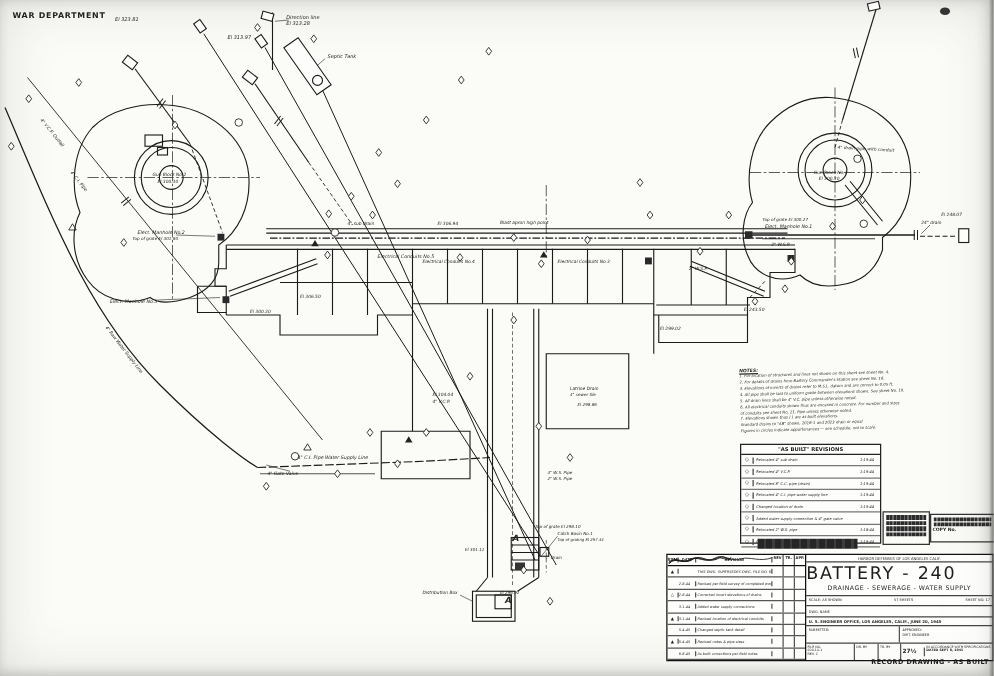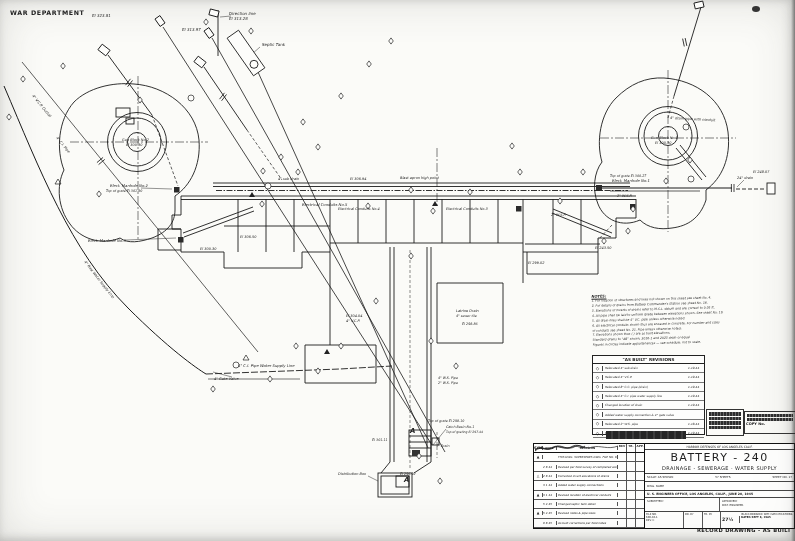--- a/index.html
+++ b/index.html
@@ -33,21 +33,21 @@
   .tb-left{width:110px;border-right:1px solid #111;display:flex;flex-direction:column;}
   .th{display:flex;border-bottom:.8px solid #111;height:8px;align-items:center;font-size:2.9px;font-weight:700;text-align:center;}
   .tr{display:flex;border-bottom:.5px solid #555;flex:1;align-items:center;font-size:2.8px;}
   .cs{width:8px;text-align:center;border-right:.5px solid #555;font-size:3.4px;}
   .cd{width:13px;border-right:.5px solid #555;overflow:hidden;white-space:nowrap;font-style:italic;}
   .cr{flex:1;border-right:.5px solid #555;overflow:hidden;white-space:nowrap;font-style:italic;padding-left:1px;}
   .cx{width:8px;border-right:.5px solid #555;height:100%;}
   .cx2{width:8px;height:100%;}
   .tb-right{flex:1;display:flex;flex-direction:column;}
   .d-line{font-size:3px;text-align:center;border-bottom:.5px solid #444;padding-top:.5px;white-space:nowrap;overflow:hidden;}
-  .batt{font-size:11px;text-align:center;letter-spacing:1.4px;padding-top:1px;}
+  .batt{font-size:14px;letter-spacing:1.4px;padding-top:1px;}
   .subt{font-size:5px;text-align:center;letter-spacing:.4px;padding:1px 0 2px 0;border-bottom:.6px solid #444;white-space:nowrap;}
   .scalerow{display:flex;font-size:2.8px;border-bottom:.5px solid #444;padding:1.5px 2px;justify-content:space-between;white-space:nowrap;}
   .namerow{display:flex;font-size:2.8px;border-bottom:.5px solid #444;align-items:center;gap:3px;padding:0 2px;height:8px;}
   .office{font-size:3.1px;border-bottom:.5px solid #444;padding:1px 2px;white-space:nowrap;overflow:hidden;font-weight:600;}
   .sigrow{display:flex;border-bottom:.6px solid #444;height:13px;}
   .sigcell{flex:1;font-size:2.7px;padding:1px 2px;border-right:.5px solid #555;}
   .sigcell:last-child{border-right:none;}
   .botrow{display:flex;flex:1;font-size:2.6px;}
   .bc{border-right:.5px solid #555;padding:1px 1px;overflow:hidden;}
   .bc:last-child{border-right:none;}

